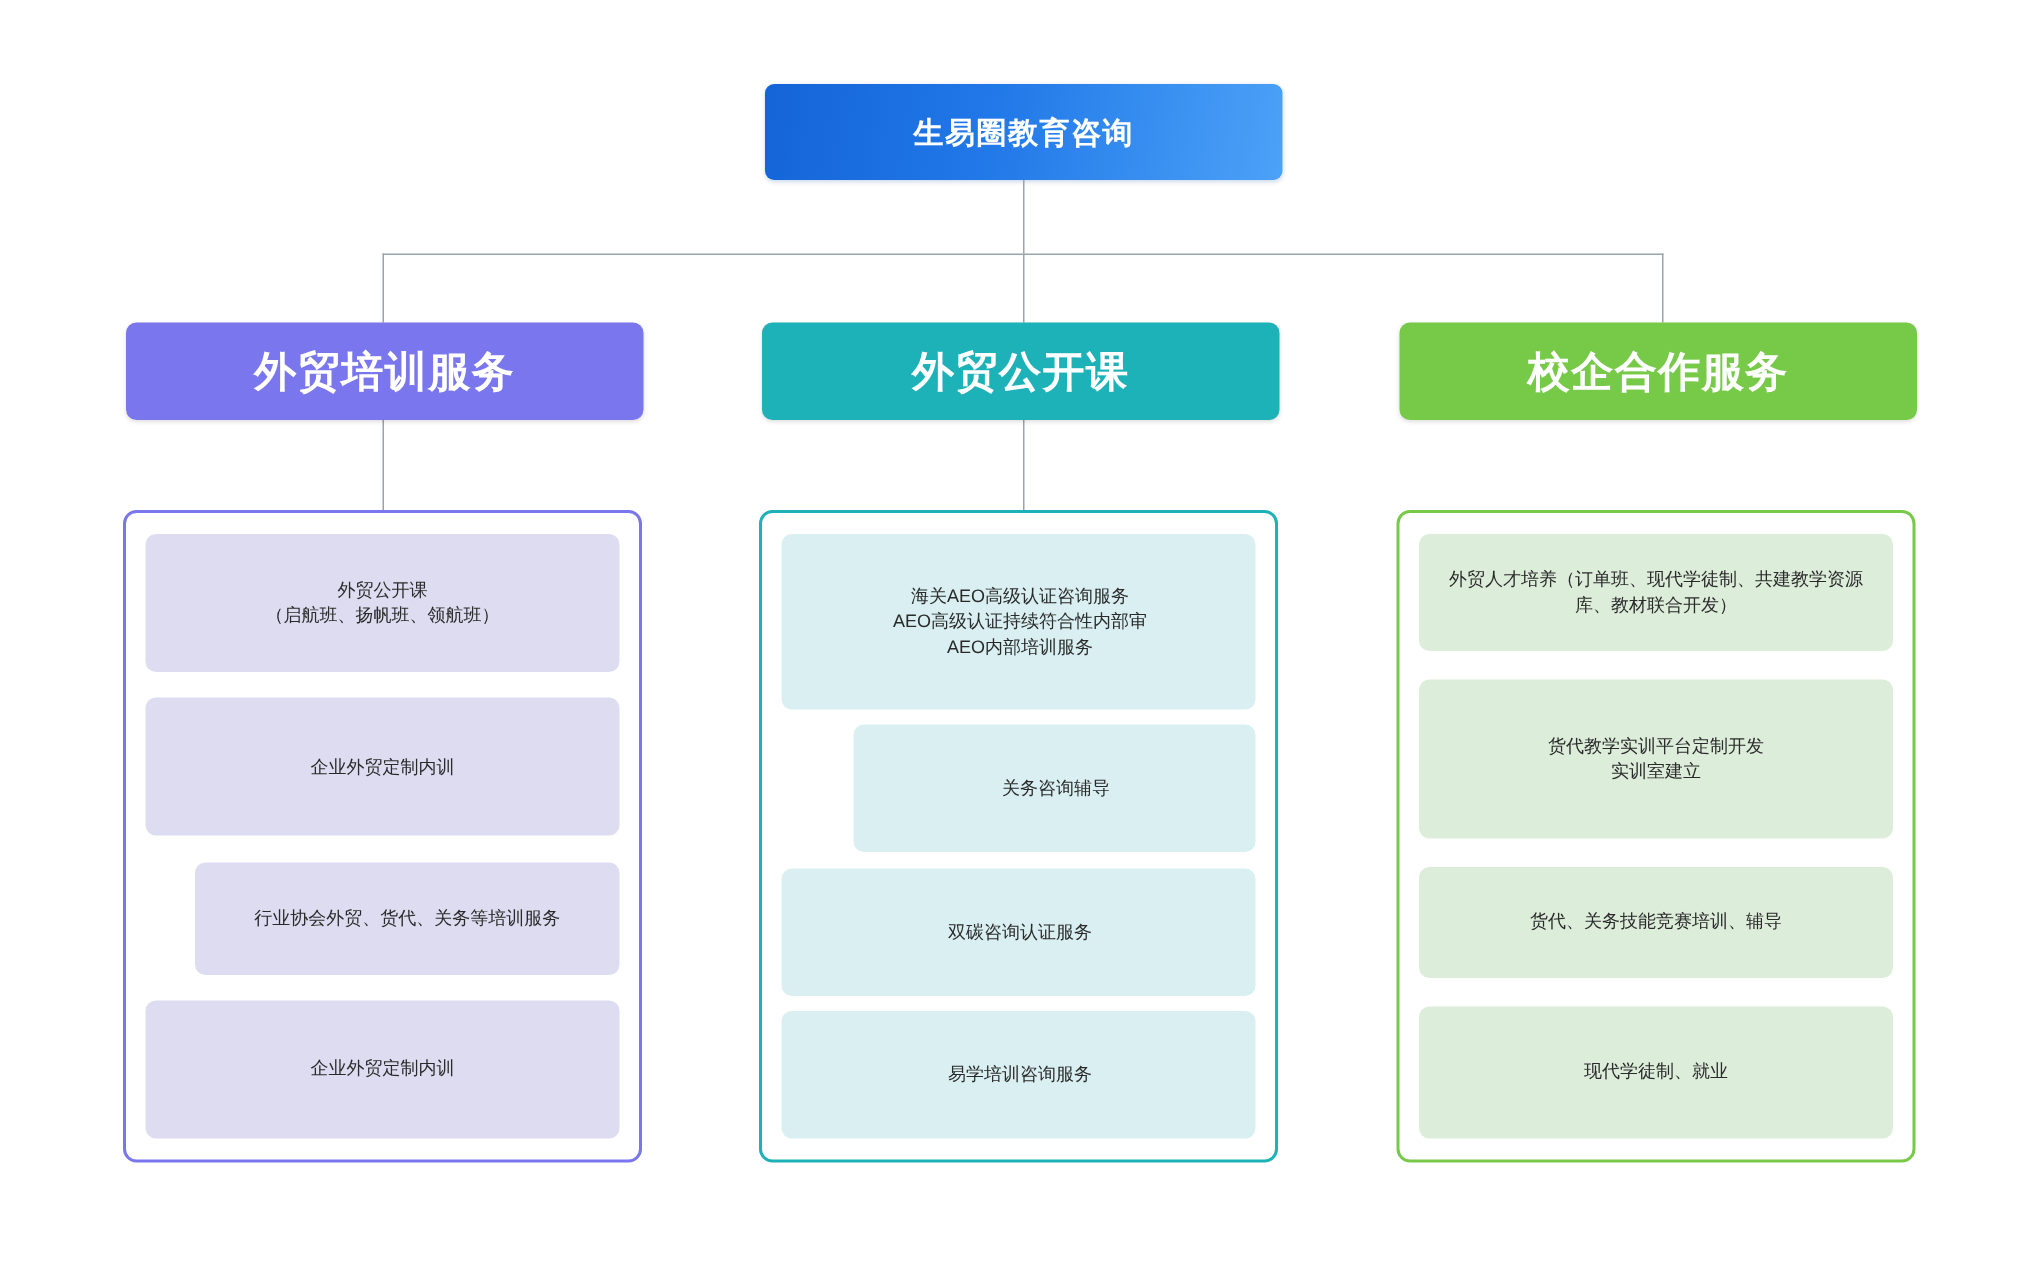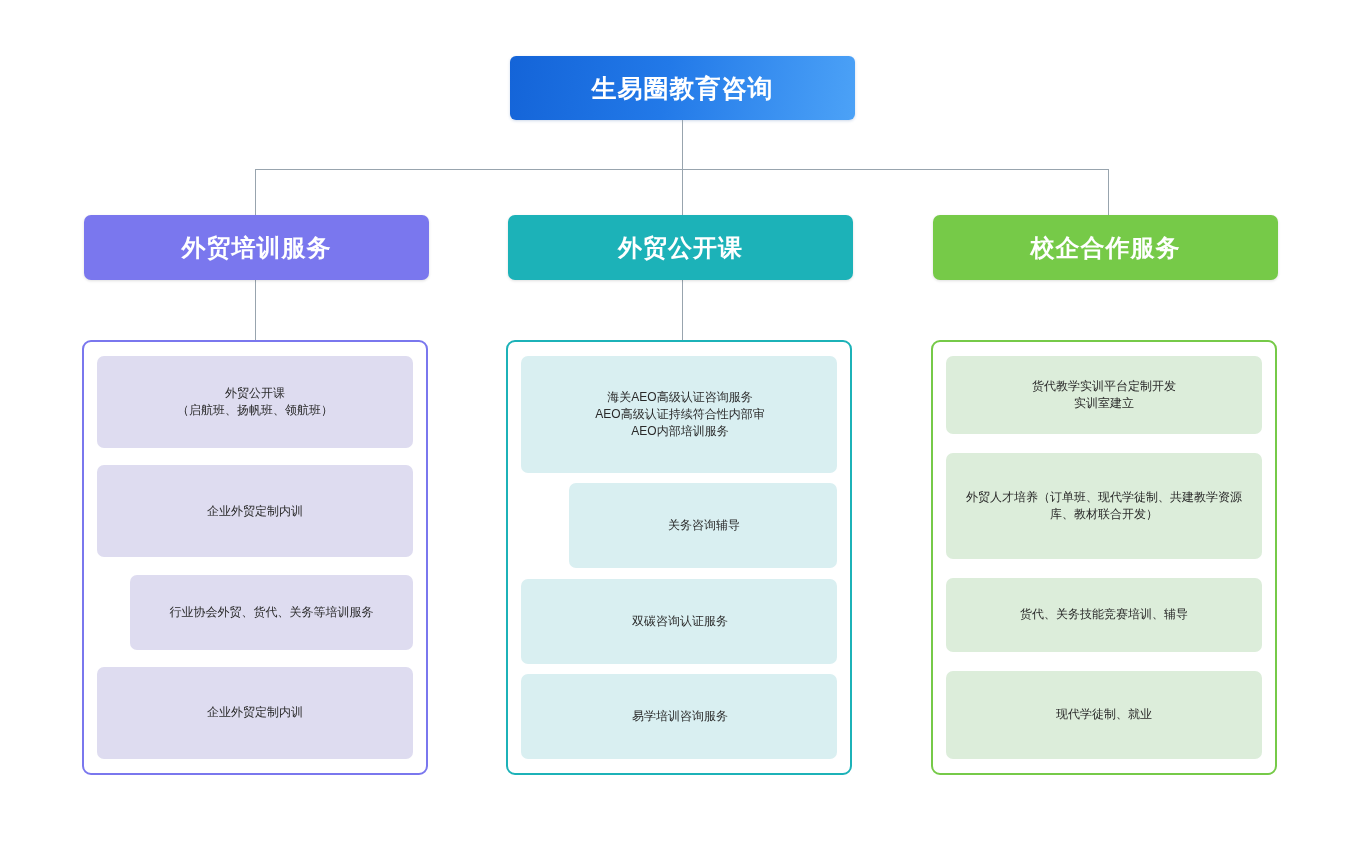--- a/index.html
+++ b/index.html
@@ -23,21 +23,21 @@
   
   .root-node {
     position: absolute;
     left: 510px;
     top: 56px;
     width: 345px;
     height: 64px;
     border-radius: 6px;
     background: linear-gradient(100deg, #1464d8 0%, #2279e8 45%, #4ca2f7 100%);
     color: #ffffff;
-    font-size: 25px;
+    font-size: 20px;
     font-weight: bold;
     letter-spacing: 1px;
     display: flex;
     align-items: center;
     justify-content: center;
     box-shadow: 0 1px 3px rgba(30,80,160,0.22);
     text-align: center;
   }
 
   
@@ -49,21 +49,21 @@
   .conn-h { height: 1px; }
 
   
   .cat-header {
     position: absolute;
     top: 215px;
     width: 345px;
     height: 65px;
     border-radius: 7px;
     color: #ffffff;
-    font-size: 24px;
+    font-size: 28px;
     font-weight: bold;
     letter-spacing: 1px;
     display: flex;
     align-items: center;
     justify-content: center;
     box-shadow: 0 1px 3px rgba(0,0,0,0.13);
     text-align: right;
   }
   .cat-header.col0 { left: 84px;  background: #7a77ee; }
   .cat-header.col1 { left: 508px; background: #1cb2b8; }
@@ -154,20 +154,20 @@
   <div class="group-box col1">
     <div class="item-card">海关AEO高级认证咨询服务
 AEO高级认证持续符合性内部审
 AEO内部培训服务</div>
     <div class="item-card">关务咨询辅导</div>
     <div class="item-card">双碳咨询认证服务</div>
     <div class="item-card">易学培训咨询服务</div>
   </div>
 
   <div class="group-box col2">
+    <div class="item-card">外贸人才培养（订单班、现代学徒制、共建教学资源库、教材联合开发）</div>
     <div class="item-card">货代教学实训平台定制开发
 实训室建立</div>
-    <div class="item-card">外贸人才培养（订单班、现代学徒制、共建教学资源库、教材联合开发）</div>
     <div class="item-card">货代、关务技能竞赛培训、辅导</div>
     <div class="item-card">现代学徒制、就业</div>
   </div>
 
 </div>
 
 </body></html>

